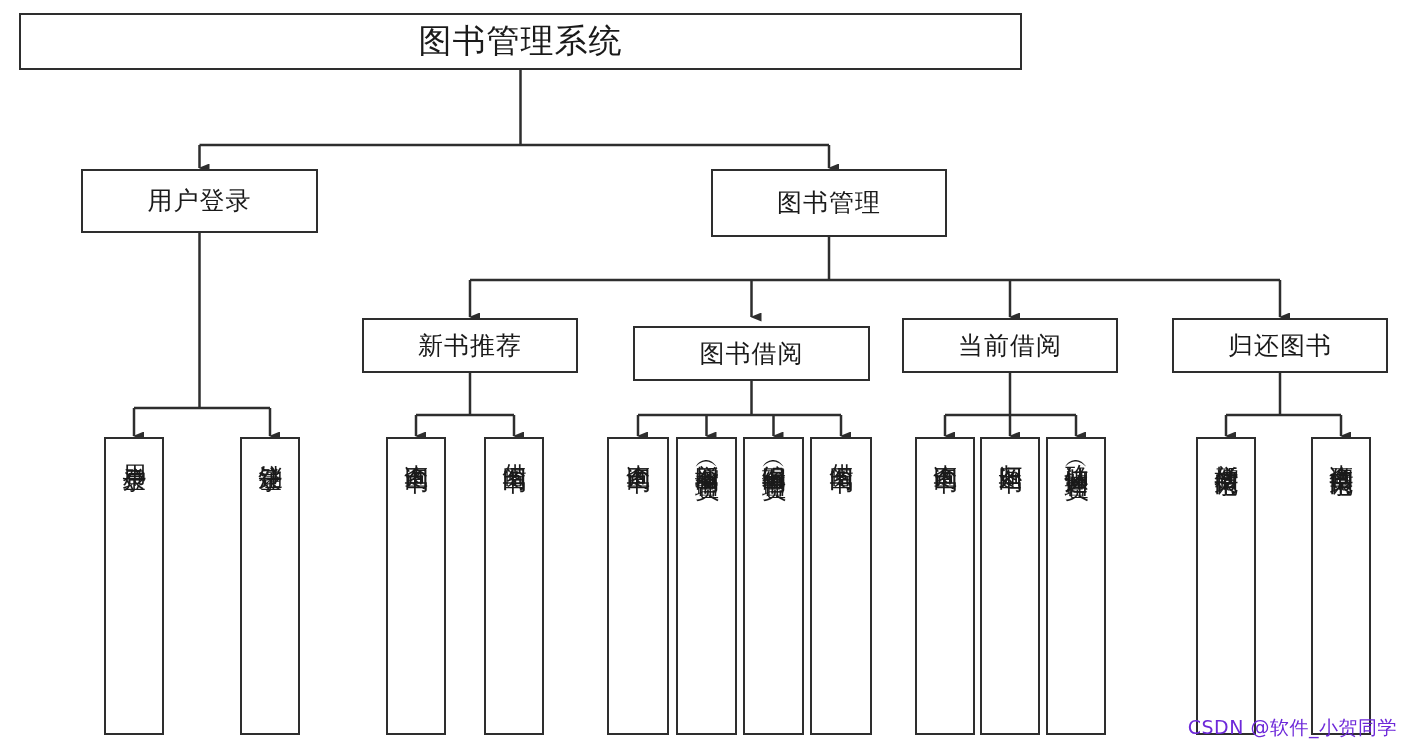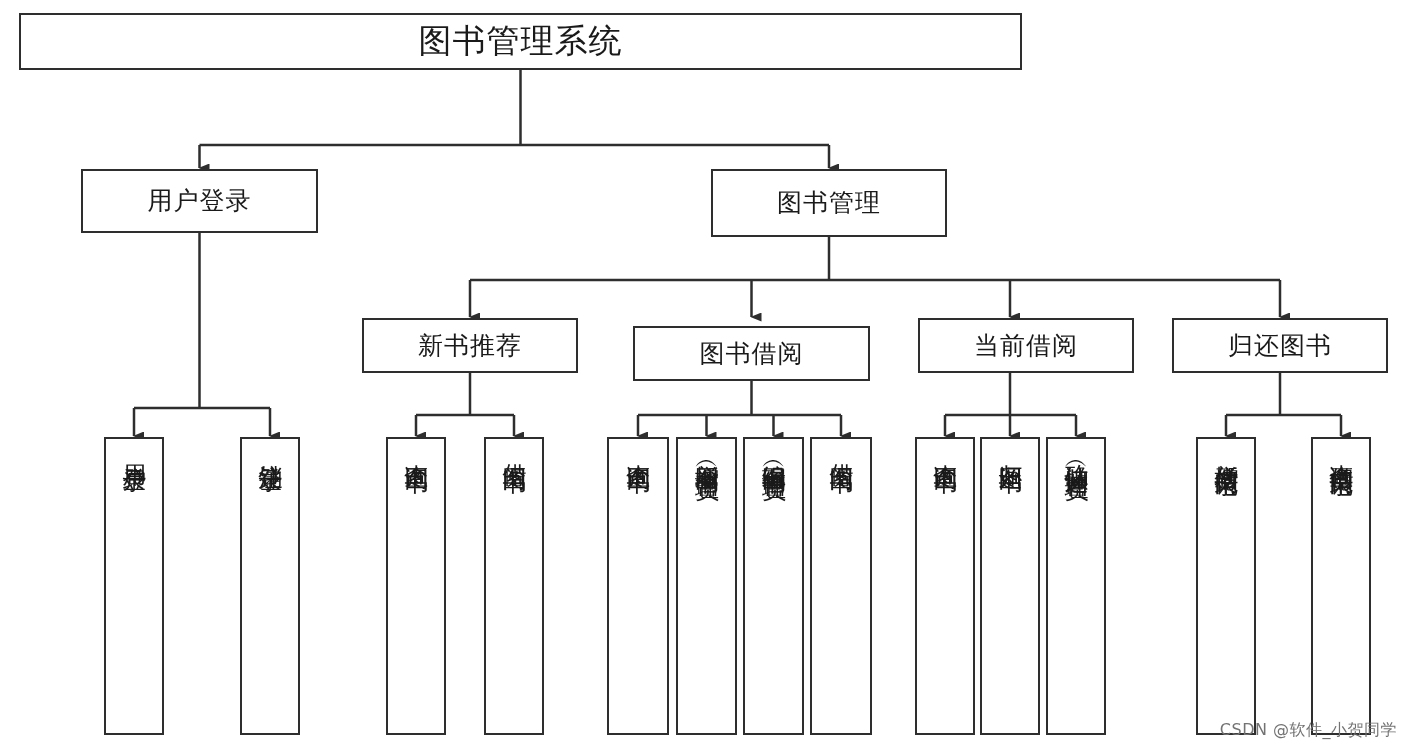--- a/index.html
+++ b/index.html
@@ -63,22 +63,22 @@
     -webkit-writing-mode: vertical-rl;
     line-height: 1.05;
     letter-spacing: 2px;
     white-space: pre;
     margin: 0 auto;
   }
   .watermark {
     position: absolute;
     right: 8px;
     bottom: 6px;
-    font-size: 16px;
-    color: #737373;
+    font-size: 19px;
+    color: #6d28d9;
     letter-spacing: 0.5px;
     user-select: none;
     white-space: nowrap;
   }
 </style>
 </head>
 <body>
 
 <div id="diagram-root">
 
@@ -134,21 +134,21 @@
       </div>
       <div class="node-box level2 horizontal" style="left: 711px; top: 169px; width: 236px; height: 68px;">
         <div class="node-label">图书管理</div>
       </div>
       <div class="node-box level3 horizontal" style="left: 362px; top: 318px; width: 216px; height: 55px; justify-content: center;">
         <div class="node-label">新书推荐</div>
       </div>
       <div class="node-box level3 horizontal" style="left: 633px; top: 318px; width: 237px; height: 55px; margin-top: 8px;">
         <div class="node-label">图书借阅</div>
       </div>
-      <div class="node-box level3 horizontal" style="left: 902px; top: 318px; width: 216px; height: 55px; margin-left: 16px;">
+      <div class="node-box level3 horizontal" style="left: 902px; top: 318px; width: 216px; height: 55px;">
         <div class="node-label">当前借阅</div>
       </div>
       <div class="node-box level3 horizontal" style="left: 1172px; top: 318px; width: 216px; height: 55px;">
         <div class="node-label">归还图书</div>
       </div>
       <div class="node-box leaf vertical" style="left: 104px; top: 437px; width: 60px; height: 298px;">
         <div class="node-label">用户登录</div>
       </div>
       <div class="node-box leaf vertical" style="left: 240px; top: 437px; width: 60px; height: 298px;">
         <div class="node-label">注销登录</div>

